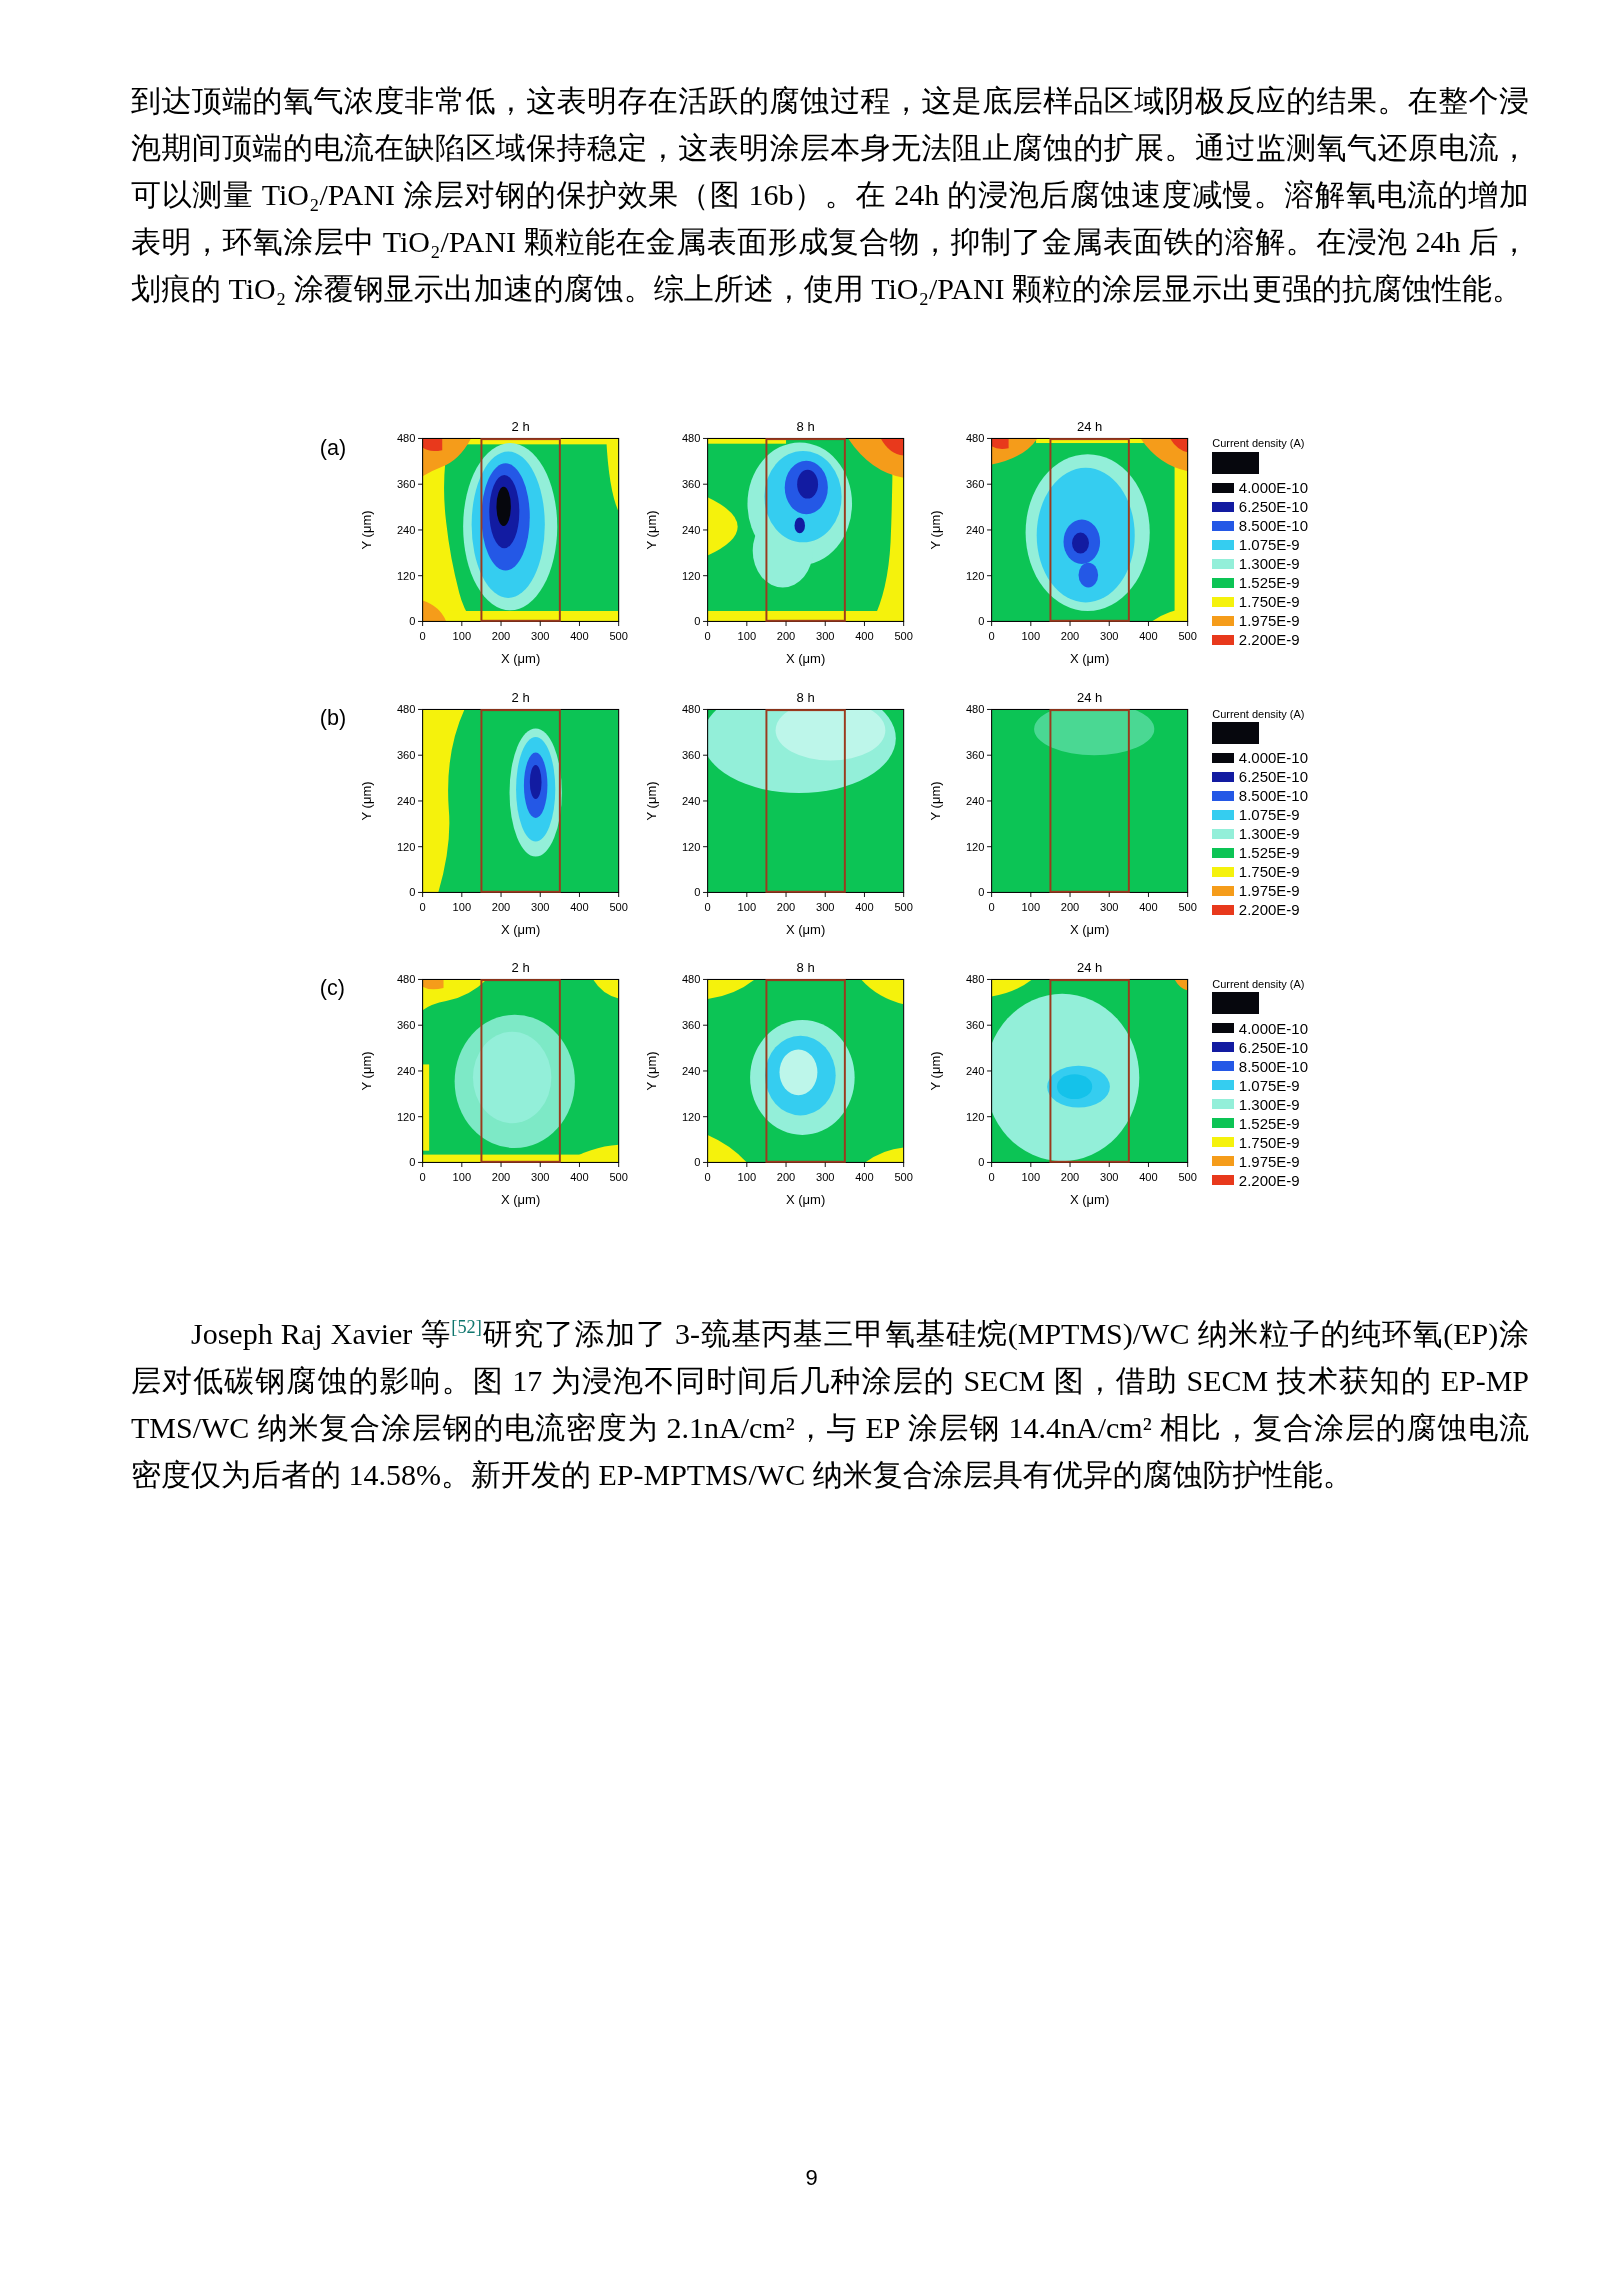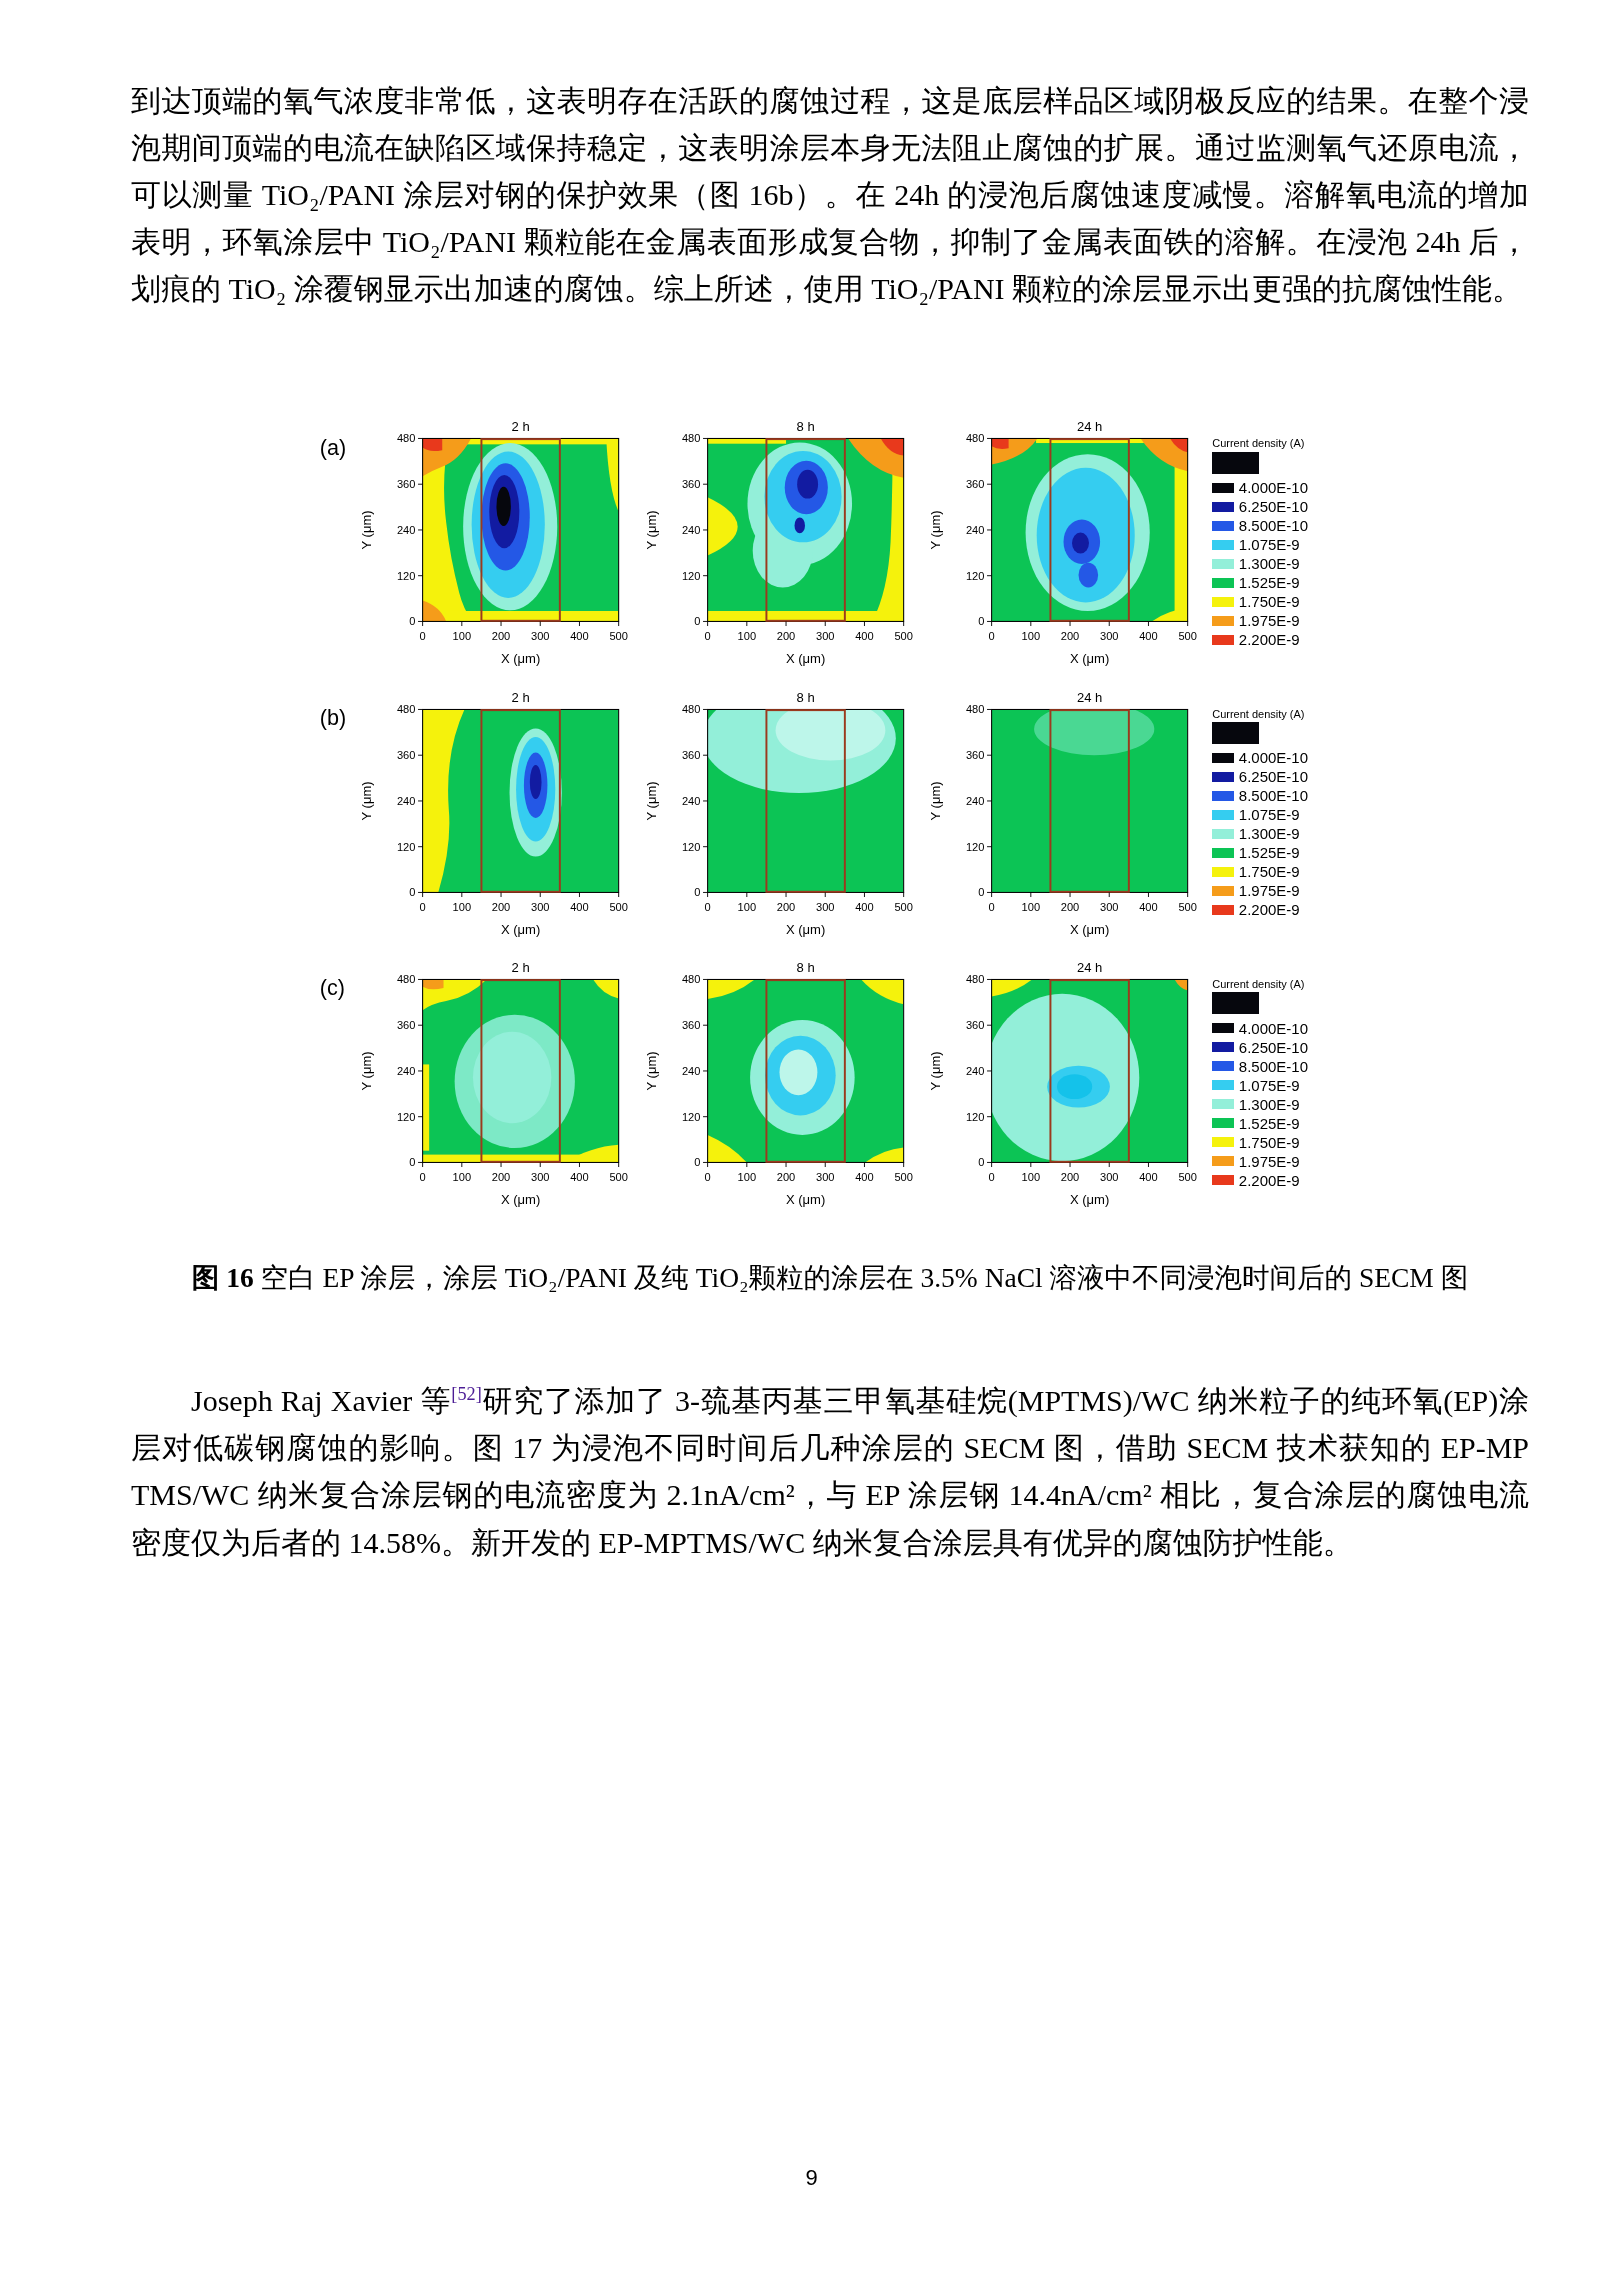--- a/index.html
+++ b/index.html
@@ -1,21 +1,21 @@
 <!DOCTYPE html>
 <html style="font-size:10.5px"><head>
 <meta charset="utf-8">
 <style>
   html,body{margin:0;padding:0}
   body{width:1623px;height:2295px;background:#ffffff;position:relative;overflow:hidden;
        font-family:"Liberation Serif","DejaVu Serif",serif;color:#000}
   .content{position:absolute;left:131px;top:77px;width:1398px}
   .para{margin:0;font-size:30px;line-height:1.57;text-align:justify}
   .para2{margin-top:79px;text-indent:60px}
-  .cite{color:#4c1d95;vertical-align:super;font-size:18.3px;line-height:0;text-decoration:none;cursor:pointer}
+  .cite{color:#0f766e;vertical-align:super;font-size:18.3px;line-height:0;text-decoration:none;cursor:pointer}
   .figure{margin-top:108px;display:flex;flex-direction:column;align-items:center;
           font-family:"Liberation Sans","DejaVu Sans",sans-serif}
   .fig-row{display:flex;align-items:flex-start;gap:3.9px;margin-bottom:5.2px}
   .row-label{width:30px;padding-top:14.4px;font-size:21.6px;color:#000}
   .subplot{width:281px}
   svg{display:block}
   svg text{fill:#000}
   .pt{font-size:20px;text-anchor:middle}
   .al{font-size:20px;text-anchor:middle}
   .txy text{font-size:17px;text-anchor:end}
@@ -548,21 +548,20 @@
               <span class="sw" style="background: rgb(245, 156, 26);"></span>
               <span class="lb">1.975E-9</span>
             </div>
         <div class="legend-item">
               <span class="sw" style="background: rgb(232, 57, 28);"></span>
               <span class="lb">2.200E-9</span>
             </div>
       </div>
     </div>
 
-    <div class="caption-zh"><span class="bold">图 16</span><span> 空白 EP 涂层，涂层 TiO₂/PANI 及纯 TiO₂颗粒的涂层在 3.5% NaCl 溶液中不同浸泡时间后的 SECM 图</span></div>
   </div>
 
   <p class="para para2"><span>Joseph Raj Xavier 等</span><span class="cite">[52]</span><span>研究了添加了 3-巯基丙基三甲氧基硅烷(MPTMS)/WC 纳米粒子的纯环氧(EP)涂层对低碳钢腐蚀的影响。图 17 为浸泡不同时间后几种涂层的 SECM 图，借助 SECM 技术获知的 EP-MP TMS/WC 纳米复合涂层钢的电流密度为 2.1nA/cm²，与 EP 涂层钢 14.4nA/cm² 相比，复合涂层的腐蚀电流密度仅为后者的 14.58%。新开发的 EP-MPTMS/WC 纳米复合涂层具有优异的腐蚀防护性能。</span></p>
 
 </div>
 
 <div class="pageno">9</div>
 </div>
 
 

